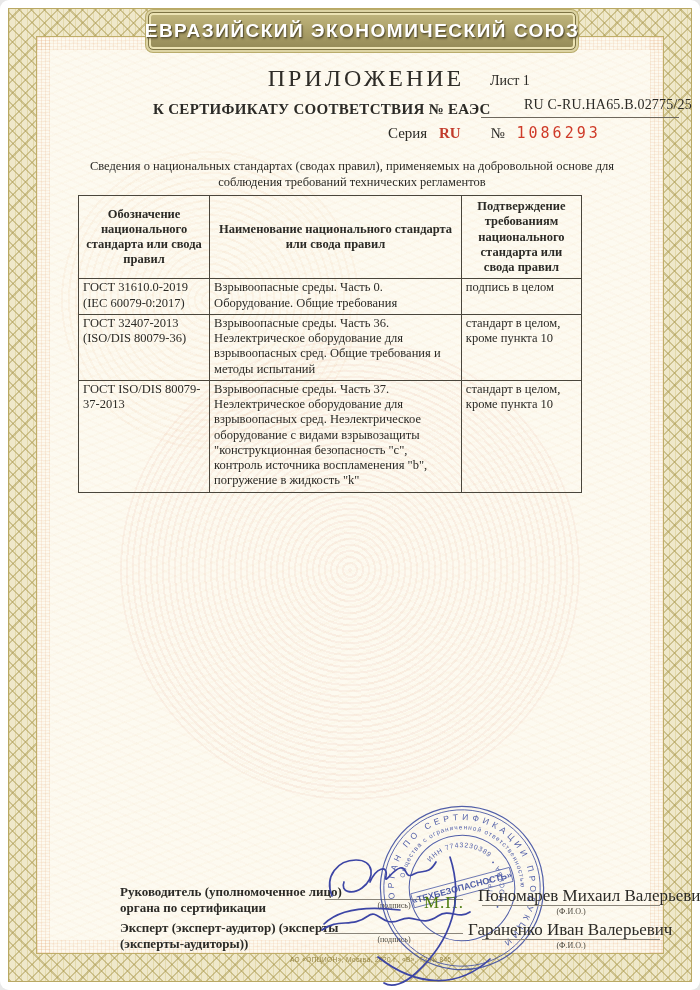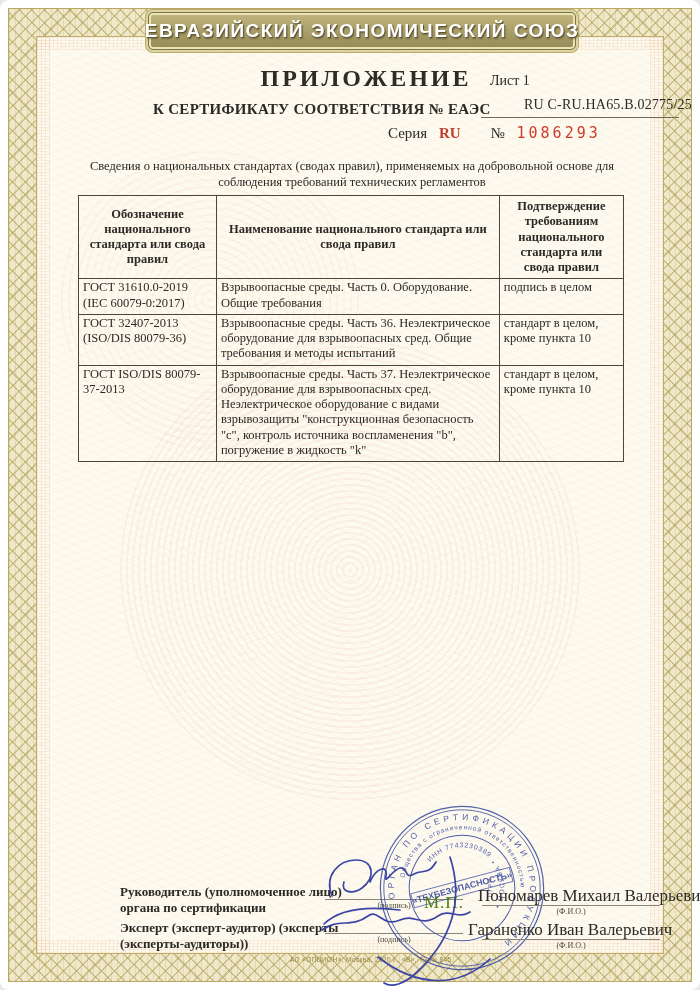--- a/index.html
+++ b/index.html
@@ -31,34 +31,34 @@
   .banner{position:absolute;left:148px;top:12px;width:426px;height:36px;z-index:5;
         background:linear-gradient(180deg,#c1b67e 0%,#a89d66 55%,#948a58 100%);
         border:1px solid #7d7344;border-radius:5px;
         box-shadow:inset 0 0 0 2px #ece3b4, 0 0 0 2px #ddd4a4, 0 0 0 3px #b9ac6c;
         display:flex;align-items:center;justify-content:center;}
   .banner span{color:#fff;font-family:"Liberation Sans","DejaVu Sans",sans-serif;font-weight:bold;
         font-size:19px;letter-spacing:1.5px;white-space:nowrap;
         text-shadow:1px 1px 0 #5f5636, 1px 2px 2px rgba(70,62,36,.55);}
 
   .abs{position:absolute;}
-  .title{left:0;right:0;top:65px;text-align:center;padding-left:32px;font-size:24px;font-weight:bold;
+  .title{left:0;right:0;top:65px;text-align:center;padding-left:32px;font-size:24px;font-weight:normal;
         letter-spacing:3px;color:#2e2c27;}
   .sheet{left:490px;top:73px;font-size:14px;}
   .cert-label{left:153px;top:101px;font-size:15px;font-weight:bold;letter-spacing:.3px;}
   .cert-number{left:510px;top:97px;width:196px;text-align:center;font-size:14px;letter-spacing:.2px;}
   .cert-underline{left:481px;top:117px;width:198px;height:1px;background:#6d675c;}
   .series-row{left:388px;top:124px;font-size:15px;white-space:nowrap;}
   .series-row .ru{color:#c23b2b;font-weight:bold;margin-left:8px;text-align:center;}
   .series-row .nsign{margin-left:26px;}
   .series-row .formnum{color:#cf3a28;font-family:"DejaVu Sans Mono","Liberation Mono",monospace;
         font-size:15px;letter-spacing:3px;margin-left:8px;}
   .intro{left:80px;top:159px;width:544px;text-align:center;font-size:12.5px;line-height:1.25;}
 
-  table.std{position:absolute;left:78px;top:195px;width:546px;border-collapse:collapse;
+  table.std{position:absolute;left:78px;top:195px;width:504px;border-collapse:collapse;
         font-size:12.5px;line-height:1.22;}
   table.std th,table.std td{border:1px solid #4a463c;padding:1px 4px 3px 4px;vertical-align:top;}
   table.std th{font-weight:bold;text-align:center;vertical-align:middle;padding:3px 6px;}
   .c1{width:128px;} .c2{width:284px;} .c3{width:113px;}
 
   .role{left:120px;width:228px;font-size:13px;font-weight:bold;line-height:1.25;}
   .sigline{height:1px;background:#8a857a;}
   .cap{font-size:8px;color:#4a463c;text-align:center;}
   .name{width:185px;text-align:left;font-size:17px;white-space:nowrap;}
   .mp{left:424px;top:893px;font-size:17px;letter-spacing:1px;color:#4d7c0f;z-index:9;}

